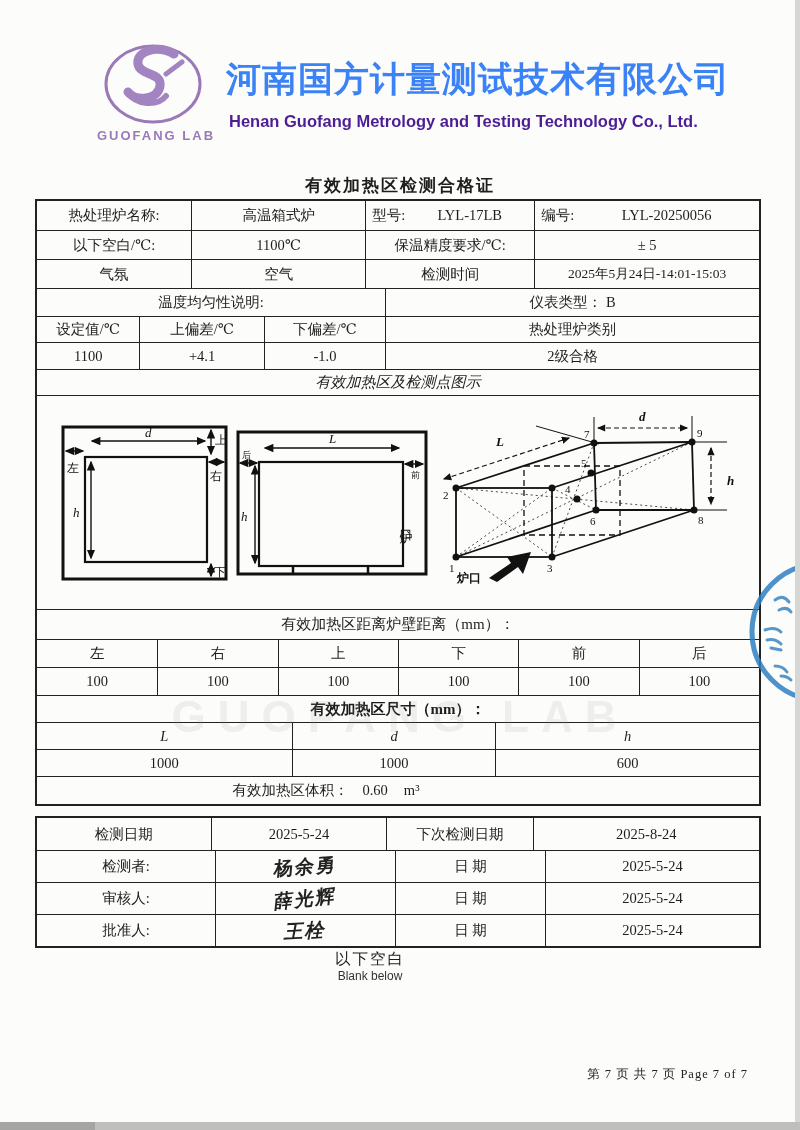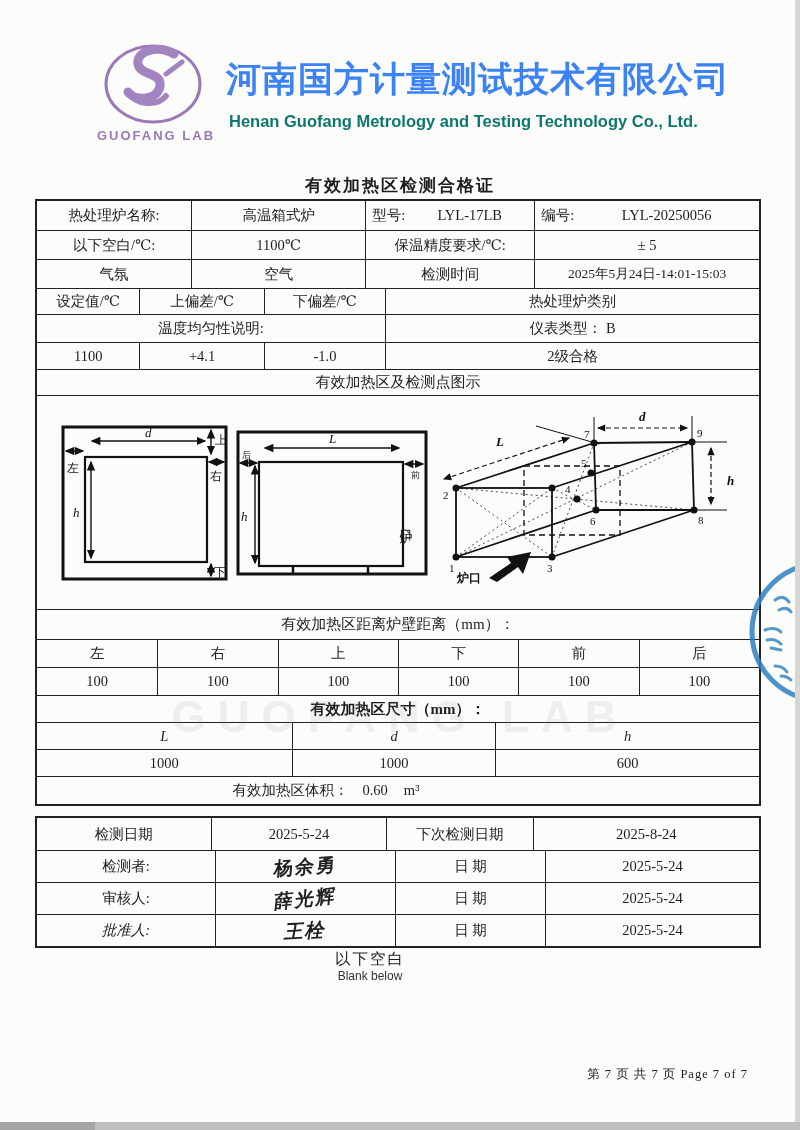--- a/index.html
+++ b/index.html
@@ -6,21 +6,21 @@
   .page{position:relative;width:800px;height:1130px;background:#fcfcfa;overflow:hidden;
         font-family:"Liberation Serif","DejaVu Serif",serif;color:#1d1d1d;}
   
   .logo-wrap{position:absolute;left:96px;top:42px;width:120px;height:108px;}
   .logo-caption{position:absolute;left:88px;top:128px;width:136px;text-align:center;
         font-family:"Liberation Sans",sans-serif;font-weight:bold;font-size:13px;
         letter-spacing:2px;color:#9b79b8;}
   .company-cn{position:absolute;left:226px;top:56px;width:530px;font-size:35px;font-weight:bold;
         color:#3b82f6;letter-spacing:1px;white-space:nowrap;}
   .company-en{position:absolute;left:229px;top:112px;width:540px;font-size:16.5px;font-weight:bold;
-        color:#0f766e;font-family:"Liberation Sans",sans-serif;white-space:nowrap;}
+        color:#4c1d95;font-family:"Liberation Sans",sans-serif;white-space:nowrap;}
   .doc-title{position:absolute;left:0;top:174px;width:800px;text-align:center;
         font-size:17px;font-weight:bold;letter-spacing:2px;}
   
   .tbl{position:absolute;left:35px;width:726px;border:2px solid #222;box-sizing:border-box;background:transparent;}
   .row{display:flex;border-top:1.6px solid #222;box-sizing:border-box;}
   .row.first{border-top:none;}
   .c{border-left:1.6px solid #222;box-sizing:border-box;display:flex;align-items:center;
      justify-content:center;font-size:14.5px;overflow:hidden;}
   .c.nol{border-left:none;}
   .c .lab{padding-left:6px;}
@@ -87,44 +87,44 @@
       <div class="c" style="width:226px;">± 5</div>
     </div>
 
     <div class="row" style="height:29px;">
       <div class="c nol" style="width:155px;">气氛</div>
       <div class="c" style="width:175px;">空气</div>
       <div class="c" style="width:170px;">检测时间</div>
       <div class="c" style="width:226px;font-size:13.5px;">2025年5月24日-14:01-15:03</div>
     </div>
 
+    <div class="row" style="height:28px;">
+      <div class="c nol" style="width:350px;">温度均匀性说明:</div>
+      <div class="c" style="width:376px;">
+        <span>仪表类型：</span>
+        <span style="margin-left:4px;font-family:'Liberation Serif',serif;">B</span>
+      </div>
+    </div>
+
     <div class="row" style="height:26px;">
       <div class="c nol" style="width:103px;">设定值/℃</div>
       <div class="c" style="width:125px;">上偏差/℃</div>
       <div class="c" style="width:122px;">下偏差/℃</div>
       <div class="c" style="width:376px;">热处理炉类别</div>
     </div>
 
-    <div class="row" style="height:28px;">
-      <div class="c nol" style="width:350px;">温度均匀性说明:</div>
-      <div class="c" style="width:376px;">
-        <span>仪表类型：</span>
-        <span style="margin-left:4px;font-family:'Liberation Serif',serif;">B</span>
-      </div>
-    </div>
-
     <div class="row" style="height:27px;">
       <div class="c nol" style="width:103px;">1100</div>
       <div class="c" style="width:125px;">+4.1</div>
       <div class="c" style="width:122px;">-1.0</div>
       <div class="c" style="width:376px;">2级合格</div>
     </div>
 
     <div class="row" style="height:26px;">
-      <div class="c nol" style="width:726px;font-size:15px;">有效加热区及检测点图示</div>
+      <div class="c nol" style="width:726px;font-size:15px;font-style:italic;">有效加热区及检测点图示</div>
     </div>
 
     <div class="row" style="height:214px;">
       <div class="c nol diagram-band" style="width:726px;">
 
         <svg style="position:absolute;left:23px;top:24px;" width="170" height="162" viewBox="0 0 170 162">
           <defs>
             <marker id="a1" markerWidth="8" markerHeight="8" refX="6" refY="3" orient="auto">
               <path d="M0,0 L7,3 L0,6 Z" fill="#111"></path>
               </marker>
@@ -313,21 +313,21 @@
     </div>
     <div class="row" style="height:32px;">
       <div class="c nol" style="width:178px;">审核人:</div>
       <div class="c" style="width:180px;">
         <span class="sig-text" style="transform:rotate(-6deg) skewX(-12deg);">薛光辉</span>
         </div>
       <div class="c" style="width:150px;">日  期</div>
       <div class="c" style="width:214px;">2025-5-24</div>
     </div>
     <div class="row" style="height:32px;">
-      <div class="c nol" style="width:178px;font-style:italic;">批准人:</div>
+      <div class="c nol" style="width:178px;">批准人:</div>
       <div class="c" style="width:180px;">
         <span class="sig-text" style="transform:rotate(-3deg) skewX(-14deg);">王栓</span>
         </div>
       <div class="c" style="width:150px;">日  期</div>
       <div class="c" style="width:214px;">2025-5-24</div>
     </div>
   </div>
 
   <div class="blank-cn">以下空白</div>
   <div class="blank-en">Blank below</div>

